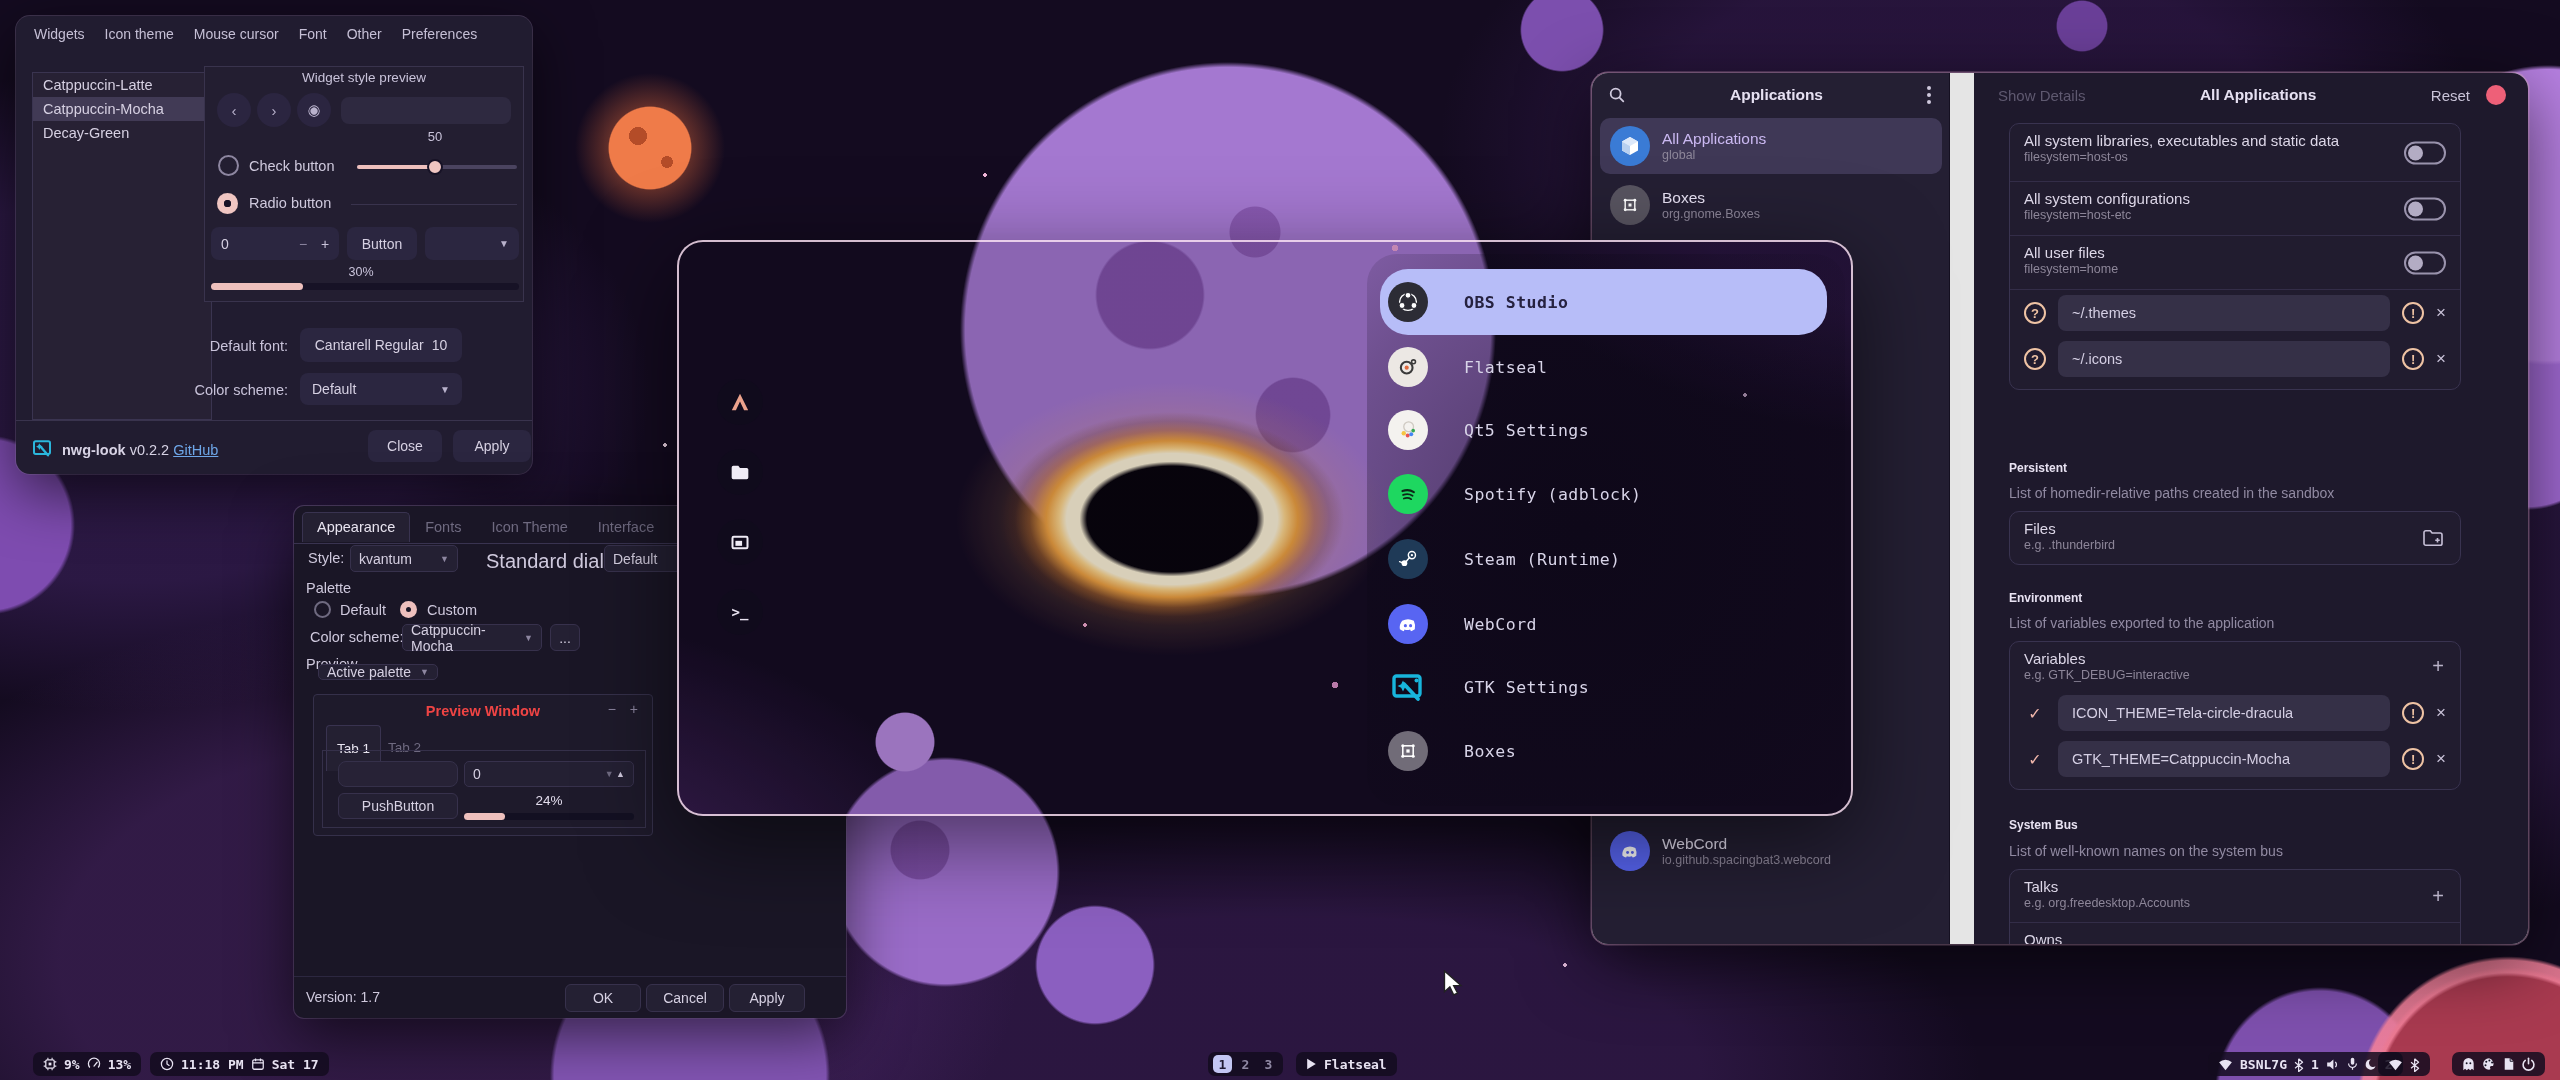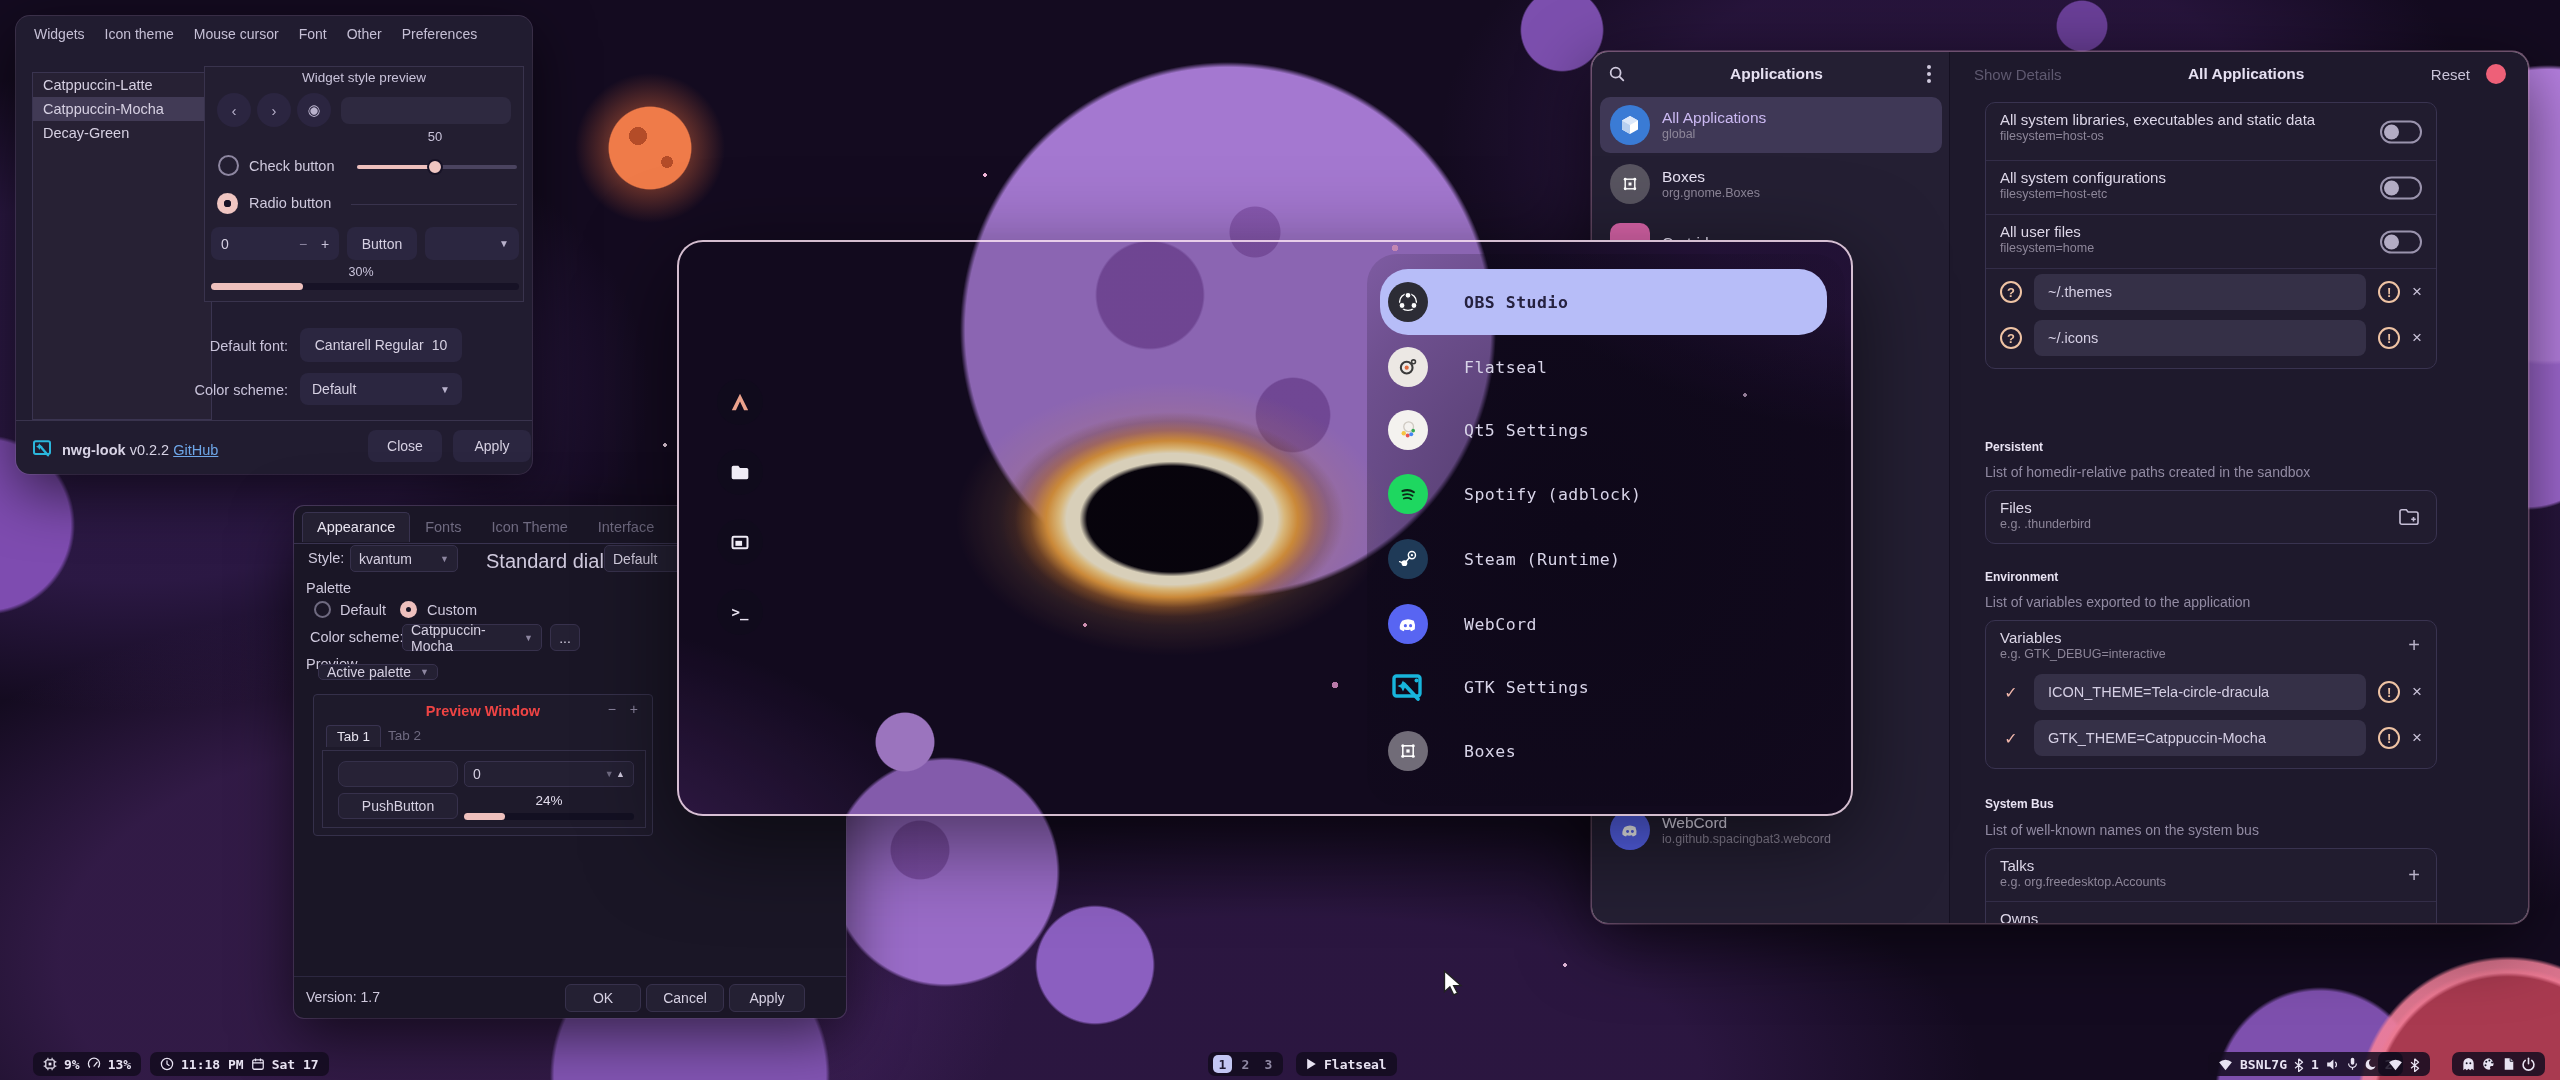--- a/index.html
+++ b/index.html
@@ -84,38 +84,38 @@
 
   
   #qt5ct { left:294px; top:506px; width:552px; height:512px; background:#1a1626; border-radius:10px; z-index:2; color:#cfc9dd; font-size:14px; }
   .tabbar { position:absolute; left:8px; top:6px; display:flex; }
   .tab { padding:6px 14px; font-size:14.5px; color:#6f6a80; border:1px solid transparent; }
   .tab.active { background:#242032; color:#e8e4f0; border:1px solid #393350; border-bottom:none; border-radius:5px 5px 0 0; }
   .tabline { position:absolute; left:0; top:37px; width:100%; height:1px; background:#393350; }
   .qcombo { position:absolute; background:#242033; border:1px solid #37314c; border-radius:5px; display:flex; align-items:center; padding:0 8px; font-size:14px; color:#d6d0e2; justify-content:space-between; }
   .radio { width:17px; height:17px; border-radius:50%; border:2px solid #6f6a80; display:inline-block; }
   .pframe { position:absolute; left:19px; top:188px; width:340px; height:142px; background:#1e1a2b; border:1px solid #35304a; border-radius:4px; }
-  .ptab { position:absolute; padding:3px 10px; font-size:13.5px; color:#6f6a80; }
+  .ptab { position:absolute; padding:15px 10px; font-size:13.5px; color:#6f6a80; }
   .ptab.active { color:#e8e4f0; background:#242032; border:1px solid #393350; border-bottom:none; border-radius:4px 4px 0 0; }
   .qbtn { position:absolute; background:#242033; border:1px solid #37314c; border-radius:6px; display:flex; align-items:center; justify-content:center; font-size:14px; color:#d6d0e2; }
 
   
   #launcher { position:absolute; left:677px; top:240px; width:1176px; height:576px; border-radius:26px; border:2px solid rgba(246,221,238,0.85); z-index:5; overflow:hidden; box-shadow:0 24px 90px rgba(0,0,0,0.55); }
   #launcher .tint { position:absolute; inset:0; background:rgba(12,7,22,0.16); }
   #launcher .listshade { position:absolute; left:688px; top:12px; width:478px; height:552px; border-radius:30px; background:radial-gradient(ellipse at 45% 50%, rgba(10,6,20,0.5), rgba(10,6,20,0.22) 70%, rgba(10,6,20,0.05)); }
   .dockbtn { position:absolute; left:38px; width:46px; height:46px; border-radius:50%; background:rgba(16,11,28,0.88); display:flex; align-items:center; justify-content:center; color:#e8e2f0; }
   .lrow { position:absolute; left:701px; width:447px; height:56px; border-radius:28px; display:flex; align-items:center; color:#d8d4e8; }
   .lrow .lic { position:absolute; left:8px; width:40px; height:40px; }
   .lrow .llabel { position:absolute; left:84px; font-family:"DejaVu Sans Mono",monospace; font-size:16.5px; letter-spacing:0.5px; }
   .lrow.sel { background:#b7bdf8; color:#262240; height:66px; }
   .lrow.sel .llabel { font-weight:bold; }
   .iconcircle { width:40px; height:40px; border-radius:50%; display:flex; align-items:center; justify-content:center; }
 
   
-  #flatseal { left:1592px; top:52px; width:936px; height:871px; background:#e5e5e5; border-radius:16px; z-index:3; overflow:hidden; display:flex; box-shadow:0 18px 70px rgba(0,0,0,0.6), 0 0 0 1.5px rgba(232,176,216,0.5); }
+  #flatseal { left:1592px; top:73px; width:936px; height:871px; background:#e5e5e5; border-radius:16px; z-index:3; overflow:hidden; display:flex; box-shadow:0 18px 70px rgba(0,0,0,0.6), 0 0 0 1.5px rgba(232,176,216,0.5);gap:24px; }
   .fs-left { position:relative; width:358px; height:100%; background:#241f33; border-right:1px solid #151021; }
   .fs-right { position:relative; flex:1; height:100%; background:#1e192c; }
   .fs-h { position:absolute; top:0; left:0; width:100%; height:44px; display:flex; align-items:center; }
   .srow { position:absolute; left:8px; width:342px; height:56px; border-radius:10px; display:flex; align-items:center; }
   .srow.sel { background:#3f3856; }
   .srow .sic { margin-left:10px; width:40px; height:40px; }
   .srow .st { margin-left:12px; }
   .srow .t1 { font-size:15.5px; color:#e6e0f2; }
   .srow .t2 { font-size:12.5px; color:#8d8699; }
   .card { position:absolute; left:35px; width:452px; border:1px solid #393350; border-radius:10px; background:rgba(255,255,255,0.015); }

